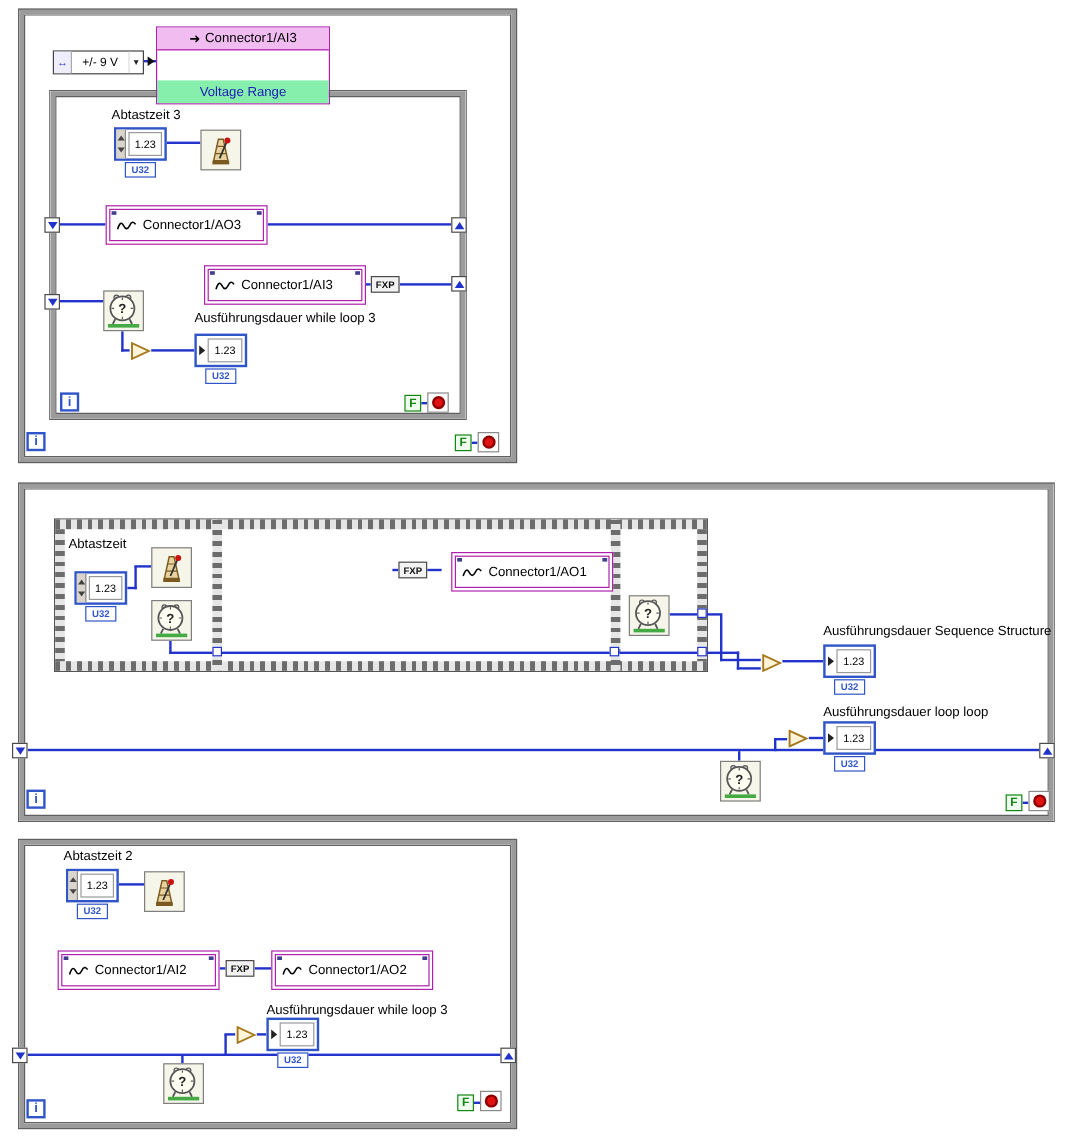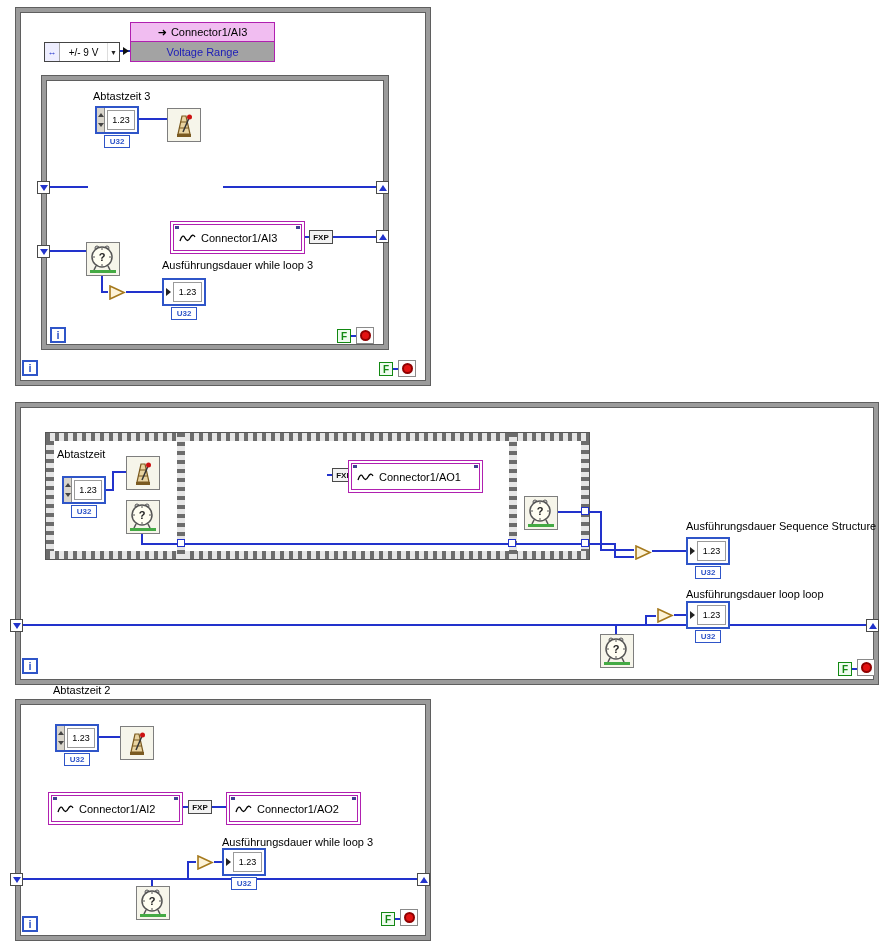--- a/index.html
+++ b/index.html
@@ -51,21 +51,21 @@
 
   
   .ring { position:absolute; width:76px; height:20px; border:1px solid #444; background:#fff; display:flex; align-items:center; z-index:3; font-size:10px; color:#000; }
   .ricon { width:15px; height:100%; border-right:1px solid #aaa; background:#eef; color:#2233cc; font-size:9px; display:flex; align-items:center; justify-content:center; }
   .rval { flex:1; text-align:center; }
   .rdrop { width:12px; height:100%; display:flex; align-items:center; justify-content:center; font-size:7px; color:#222; border-left:1px solid #ddd; }
 
   
   .pnode { position:absolute; width:145px; border:1px solid #b020b0; z-index:3; font-size:11px; }
   .prow1 { height:19px; background:#f1bdf1; border-bottom:1px solid #b020b0; display:flex; align-items:center; justify-content:center; gap:4px; color:#000; }
-  .prow2 { height:19px; background:#a3a3a3; display:flex; align-items:center; justify-content:center; color:#2020b8; }
+  .prow2 { height:19px; background:#86efac; display:flex; align-items:center; justify-content:center; color:#2020b8;margin-top:25px; }
   .inarrow2 { position:absolute; width:0; height:0; border-top:4px solid transparent; border-bottom:4px solid transparent; border-left:6px solid #111; z-index:3; }
 
   
   .seq { position:absolute; border:1px solid #555; background:#fff; z-index:1; }
   .filmh { position:absolute; left:0; right:0; height:8px; background:repeating-linear-gradient(90deg,#6c6c6c 0 4px,#e6e6e6 4px 9px); }
   .filmv { position:absolute; top:8px; bottom:8px; width:8px; background:repeating-linear-gradient(180deg,#6c6c6c 0 4px,#e6e6e6 4px 9px); }
   .filmd { position:absolute; top:0; bottom:0; width:8px; background:repeating-linear-gradient(180deg,#6c6c6c 0 4px,#e6e6e6 4px 9px); }
 </style>
 </head>
 <body>
@@ -110,20 +110,28 @@
       <rect x="9" y="25" width="14" height="3" fill="#7a5a20"></rect>
     </svg>
   </div>
 
   <div class="sr dn" style="left:37px;top:181px"></div>
   <div class="sr dn" style="left:37px;top:245px"></div>
   <div class="sr up" style="left:376px;top:181px"></div>
   <div class="sr up" style="left:376px;top:230px"></div>
 
   <div class="wire" style="left:50px;top:186px;width:38px;height:2px"></div>
+  <div class="chconst" style="left:88px;top:171px">
+    <div class="chinner">
+      <svg width="18" height="12" viewBox="0 0 18 12">
+          <path d="M1,9 Q3.5,1 6,6 T11,6 T16,5" fill="none" stroke="#000" stroke-width="1.3"></path>
+        </svg>
+      <span>Connector1/AO3</span>
+    </div>
+  </div>
   <div class="wire" style="left:223px;top:186px;width:153px;height:2px"></div>
 
   <div class="chconst" style="left:170px;top:221px">
     <div class="chinner">
       <svg width="18" height="12" viewBox="0 0 18 12">
           <path d="M1,9 Q3.5,1 6,6 T11,6 T16,5" fill="none" stroke="#000" stroke-width="1.3"></path>
         </svg>
       <span>Connector1/AI3</span>
     </div>
   </div>
@@ -217,21 +225,21 @@
       <text x="15" y="18" font-size="11" font-weight="bold" text-anchor="middle" fill="#222">?</text>
       <line x1="9" y1="23" x2="7" y2="27" stroke="#555" stroke-width="1.5"></line>
       <line x1="21" y1="23" x2="23" y2="27" stroke="#555" stroke-width="1.5"></line>
       <rect x="3" y="27" width="26" height="3" fill="#44aa44"></rect>
     </svg>
   </div>
 
   <div class="wire" style="left:327px;top:474px;width:5px;height:2px"></div>
   <div class="fxp" style="left:332px;top:468px">FXP</div>
   <div class="wire" style="left:356px;top:474px;width:12px;height:2px"></div>
-  <div class="chconst" style="left:348px;top:460px">
+  <div class="chconst" style="left:376px;top:460px">
     <div class="chinner">
       <svg width="18" height="12" viewBox="0 0 18 12">
           <path d="M1,9 Q3.5,1 6,6 T11,6 T16,5" fill="none" stroke="#000" stroke-width="1.3"></path>
         </svg>
       <span>Connector1/AO1</span>
     </div>
   </div>
 
   <div class="func" style="left:524px;top:496px">
     <svg viewBox="0 0 32 32">
@@ -309,21 +317,21 @@
 
   <div class="iterm" style="left:22px;top:658px">i</div>
   <div class="fconst" style="left:838px;top:662px">F</div>
   <div class="wire" style="left:852px;top:668px;width:5px;height:2px"></div>
   <div class="stopb" style="left:857px;top:659px">
       <i></i>
     </div>
 
   <div class="wl" style="left:16px;top:700px;width:414px;height:240px"></div>
 
-  <div class="lbl" style="left:53px;top:684px">Abtastzeit 2</div>
+  <div class="lbl" style="left:53px;top:708px">Abtastzeit 2</div>
   <div class="term" style="left:55px;top:724px">
     <div class="tmain">
       <div class="spin"></div>
       <div class="tval">1.23</div>
     </div>
     <div class="dtype">U32</div>
   </div>
   <div class="wire" style="left:99px;top:736px;width:21px;height:2px"></div>
   <div class="func" style="left:120px;top:726px">
     <svg viewBox="0 0 32 32">

